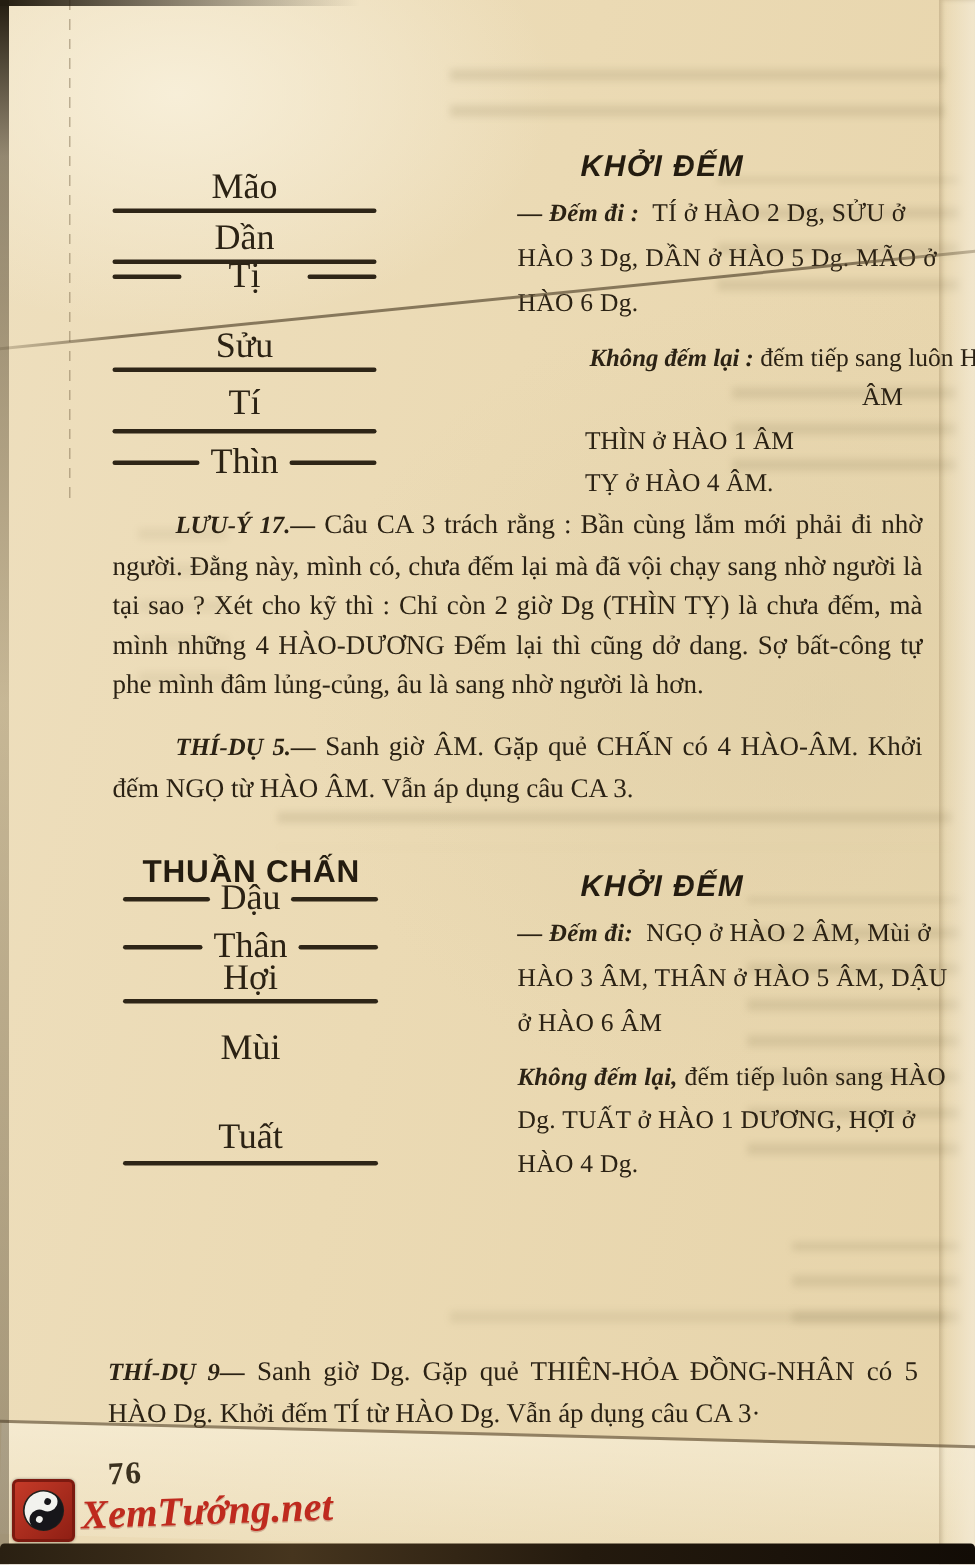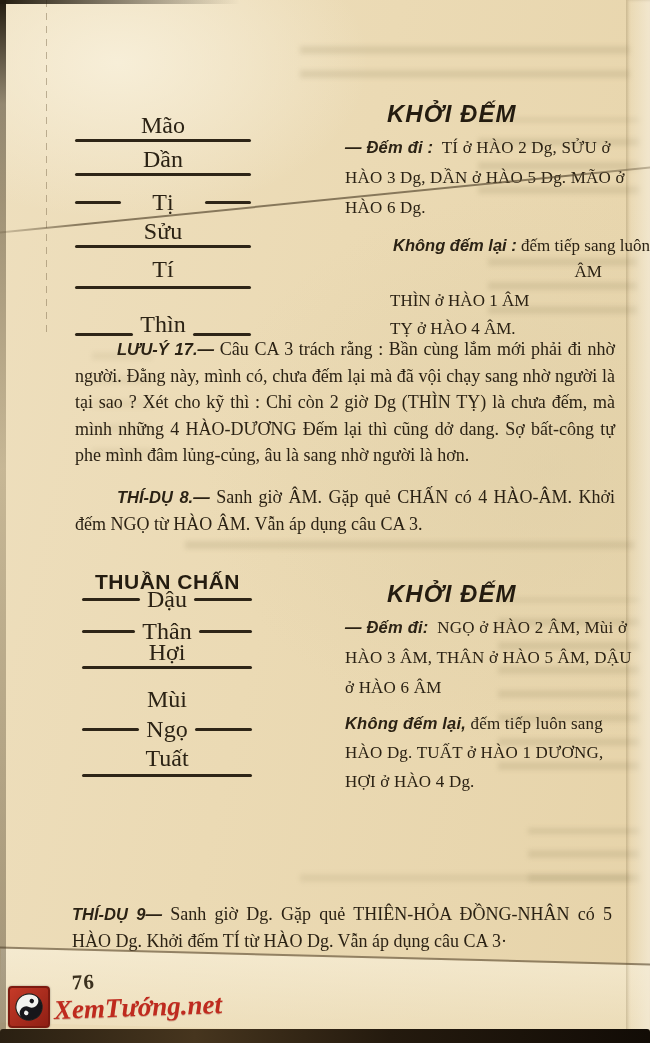--- a/index.html
+++ b/index.html
@@ -39,25 +39,25 @@
     font-weight:bold;font-size:21px;letter-spacing:.5px;color:#241c10;}
   .hexagram{position:absolute;z-index:2;}
   .hexrow{position:absolute;left:0;right:0;}
   .hexrow .lbl{display:block;text-align:center;font-size:24px;line-height:23px;color:#2b2214;}
   .hexrow.solid .bar{display:block;height:3px;background:#2e2517;border-radius:2px;margin-top:2px;}
   .hexrow.broken{display:flex;align-items:center;}
   .hexrow.broken .seg{flex:1;height:3px;background:#2e2517;border-radius:2px;}
   .hexrow.broken .lbl{flex:none;padding:0 7px;}
   .kd{position:absolute;z-index:2;font-size:17px;}
   .kd-heading{font-family:"Liberation Sans","DejaVu Sans",sans-serif;font-weight:bold;font-style:italic;
-    font-size:24px;letter-spacing:1px;margin:0 0 4px 42px;color:#241c10;}
+    font-size:20px;letter-spacing:1px;margin:0 0 4px 42px;color:#241c10;}
   .kd p{margin:0;}
   .kd .demdi{line-height:30px;letter-spacing:.2px;}
   .kd .khong{margin-top:9px;line-height:26px;white-space:nowrap;margin-left:48px;}
-  .ital-lead{font-family:Liberation Sans, sans-serif;font-style:italic;font-weight:bold;font-size:16.5px;}
+  .ital-lead{font-family:Liberation Serif, serif;font-style:italic;font-weight:bold;font-size:16.5px;}
   .kd .am-right{text-align:right;padding-right:28px;line-height:26px;}
   .kd .indent-line{margin-left:45px;line-height:28px;}
   .para{position:absolute;z-index:2;left:75px;width:540px;font-size:18px;line-height:26.5px;
     text-align:justify;margin:0;color:#2b2214;}
   .para.indent{text-indent:42px;}
   .footer-pageno{position:absolute;z-index:7;left:72px;top:970px;font-weight:bold;font-size:21px;
     color:#3b311f;transform:rotate(-3deg);letter-spacing:1px;}
   .watermark{position:absolute;z-index:7;left:8px;top:986px;display:flex;align-items:center;}
   .wm-box{width:38px;height:38px;border-radius:4px;background:linear-gradient(135deg,#c53a28,#8f1f14);
     border:2px solid #7c1a10;display:flex;align-items:center;justify-content:center;box-shadow:0 0 2px rgba(0,0,0,.4);}
@@ -83,52 +83,52 @@
 
   <div class="hexagram" style="left:75px;top:112px;width:176px;height:228px;">
     <div class="hexrow solid" style="top:2px;">
       <span class="lbl">Mão</span>
       <span class="bar"></span>
     </div>
     <div class="hexrow solid" style="top:36px;">
       <span class="lbl">Dần</span>
       <span class="bar"></span>
     </div>
-    <div class="hexrow broken" style="top:78px;height:24px;gap:24px;">
+    <div class="hexrow broken" style="top:60px;height:24px;gap:24px;">
       <span class="seg"></span>
       <span class="lbl">Tị</span>
       <span class="seg"></span>
     </div>
     <div class="hexrow solid" style="top:108px;">
       <span class="lbl">Sửu</span>
       <span class="bar"></span>
     </div>
     <div class="hexrow solid" style="top:146px;">
       <span class="lbl">Tí</span>
       <span class="bar" style="margin-top:5px;"></span>
     </div>
-    <div class="hexrow broken" style="top:200px;height:24px;align-items:flex-end;">
+    <div class="hexrow broken" style="top:184px;height:24px;">
       <span class="seg"></span>
       <span class="lbl">Thìn</span>
       <span class="seg"></span>
     </div>
   </div>
 
   <div class="kd" style="left:345px;top:100px;width:285px;">
     <h2 class="kd-heading">KHỞI ĐẾM</h2>
     <p class="demdi"><span class="ital-lead">— Đếm đi :</span>&nbsp; <span>TÍ ở HÀO 2 Dg, SỬU ở HÀO 3 Dg,  DẦN ở HÀO 5 Dg. MÃO ở HÀO 6 Dg.</span></p>
     <p class="khong"><span class="ital-lead">Không đếm lại :</span> <span>đếm tiếp sang luôn HÀO</span></p>
     <p class="am-right">ÂM</p>
     <p class="indent-line" style="margin-top:2px;">THÌN ở HÀO 1 ÂM</p>
     <p class="indent-line">TỴ ở HÀO 4 ÂM.</p>
   </div>
 
   <p class="para indent" style="top:336px;"><span class="ital-lead">LƯU-Ý 17.—</span> <span>Câu CA 3 trách rằng : Bần cùng lắm mới phải đi nhờ người. Đằng này, mình có, chưa đếm lại mà đã vội chạy sang nhờ người là tại sao ? Xét cho kỹ thì : Chỉ còn 2 giờ Dg (THÌN TỴ) là chưa đếm, mà mình những 4 HÀO-DƯƠNG Đếm lại thì cũng dở dang. Sợ bất-công tự phe mình đâm lủng-củng, âu là sang nhờ người là hơn.</span></p>
 
-  <p class="para indent" style="top:484px;"><span class="ital-lead">THÍ-DỤ 8.—</span> <span>Sanh giờ ÂM. Gặp quẻ CHẤN có 4 HÀO-ÂM. Khởi đếm NGỌ từ HÀO ÂM. Vẫn áp dụng câu CA 3.</span></p>
+  <p class="para indent" style="top:484px;"><span class="ital-lead">THÍ-DỤ 5.—</span> <span>Sanh giờ ÂM. Gặp quẻ CHẤN có 4 HÀO-ÂM. Khởi đếm NGỌ từ HÀO ÂM. Vẫn áp dụng câu CA 3.</span></p>
 
   <h1 class="sec-title" style="left:95px;top:556px;">THUẦN CHẤN</h1>
 
   <div class="hexagram" style="left:82px;top:585px;width:170px;height:212px;">
     <div class="hexrow broken" style="top:34px;height:24px;">
       <span class="seg"></span>
       <span class="lbl">Thân</span>
       <span class="seg"></span>
     </div>
     <div class="hexrow broken" style="top:2px;height:24px;">
@@ -136,25 +136,20 @@
       <span class="lbl">Dậu</span>
       <span class="seg"></span>
     </div>
     <div class="hexrow solid" style="top:56px;">
       <span class="lbl">Hợi</span>
       <span class="bar"></span>
     </div>
     <div class="hexrow broken" style="top:102px;height:24px;flex-direction:column;">
       <span class="seg"></span>
       <span class="lbl">Mùi</span>
-      <span class="seg"></span>
-    </div>
-    <div class="hexrow broken" style="top:132px;height:24px;">
-      <span class="seg"></span>
-      <span class="lbl">Ngọ</span>
       <span class="seg"></span>
     </div>
     <div class="hexrow solid" style="top:162px;">
       <span class="lbl">Tuất</span>
       <span class="bar" style="margin-top:4px;"></span>
     </div>
   </div>
 
   <div class="kd" style="left:345px;top:580px;width:288px;">
     <h2 class="kd-heading">KHỞI ĐẾM</h2>

